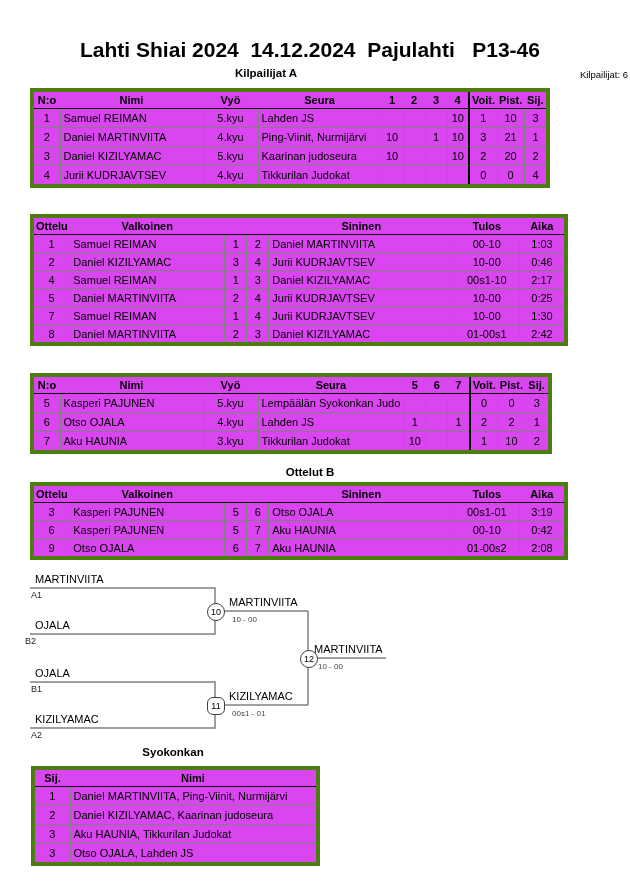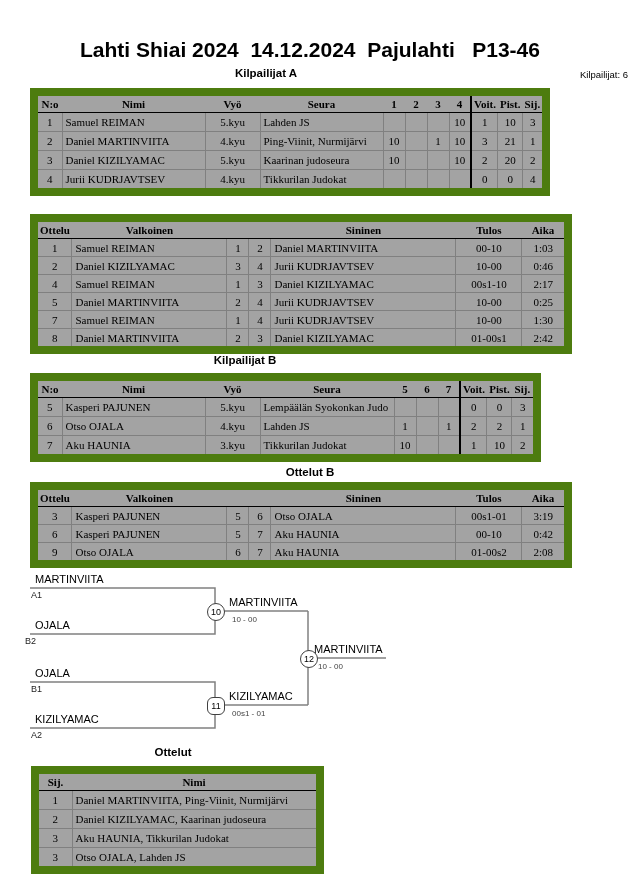--- a/index.html
+++ b/index.html
@@ -3,21 +3,21 @@
 <meta charset="utf-8">
 <style>
   html,body{margin:0;padding:0;background:#fff;}
   .page{position:relative;width:630px;height:891px;background:#fff;overflow:hidden;
         font-family:"Liberation Sans","DejaVu Sans",sans-serif;color:#000;padding-left:26px;}
   .title{position:absolute;top:38px;left:0;width:620px;text-align:center;
          font-size:21px;font-weight:bold;white-space:pre;}
   .subhead{position:absolute;font-size:11.5px;font-weight:bold;text-align:center;}
   .count{position:absolute;top:69px;right:28px;font-size:9.5px;}
   table.t{position:absolute;border-collapse:collapse;table-layout:fixed;
-          font-size:11px;border:8px solid #4d7c0f;background:#a3a3a3;font-family:Liberation Serif, serif;}
+          font-size:11px;border:4px solid #4d7c0f;background:#d946ef;}
   table.t th{font-weight:bold;border-bottom:1px solid #000;height:16px;
              padding:0 2px;white-space:nowrap;overflow:visible;text-align:center;}
   table.t td{border:1px solid #808080;height:17px;padding:0 3px;
              white-space:nowrap;overflow:visible;}
   table.rowsA td{height:18px;}
   .thickl{border-left:2px solid #000 !important;}
   .c{text-align:center;}
   .l{text-align:left;}
   th.al{text-align:left;padding-left:2px;}
   
@@ -207,21 +207,20 @@
           <td class="l">Daniel MARTINVIITA</td>
           <td class="c">2</td>
           <td class="c">3</td>
           <td class="l">Daniel KIZILYAMAC</td>
           <td class="c">01-00s1</td>
           <td class="c">2:42</td>
         </tr>
       </tbody>
   </table>
 
-  <div class="subhead" style="top:354px;left:0;width:490px;">Kilpailijat B</div>
 
   <table class="t rowsA" style="left:30px;top:373px;">
     <colgroup>
       <col style="width:28px">
         <col style="width:143px">
         <col style="width:55px">
         <col style="width:134px">
       <col style="width:22px">
         <col style="width:22px">
         <col style="width:22px">
@@ -367,21 +366,21 @@
 
     <div class="mcircle" style="left:207px;top:137px;border-radius:6px;">11</div>
     <div class="bname" style="left:229px;top:130px;">KIZILYAMAC</div>
     <div class="bscore" style="left:232px;top:149px;">00s1 - 01</div>
 
     <div class="mcircle" style="left:300px;top:90px;">12</div>
     <div class="bname" style="left:314px;top:83px;">MARTINVIITA</div>
     <div class="bscore" style="left:318px;top:102px;">10 - 00</div>
   </div>
 
-  <div class="subhead" style="top:746px;left:0;width:346px;">Ottelut</div>
+  <div class="subhead" style="top:746px;left:0;width:346px;">Syokonkan</div>
 
   <table class="t rowsA" style="left:31px;top:766px;">
     <colgroup>
       <col style="width:37px">
         <col style="width:248px">
     </colgroup>
     <thead>
       <tr>
         <th>Sij.</th>
         <th>Nimi</th>

